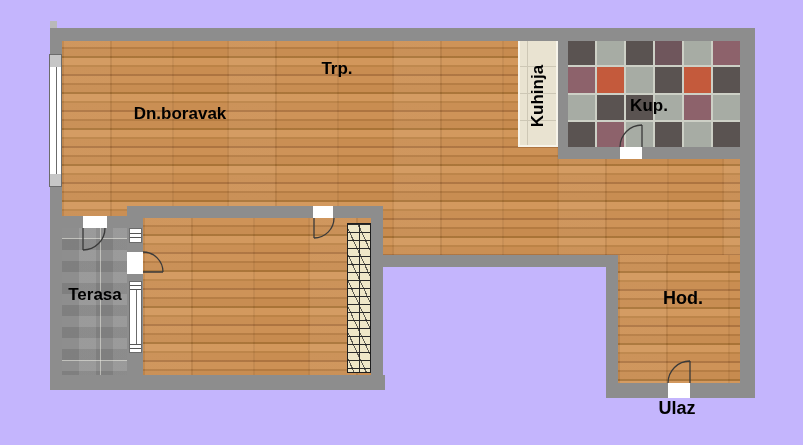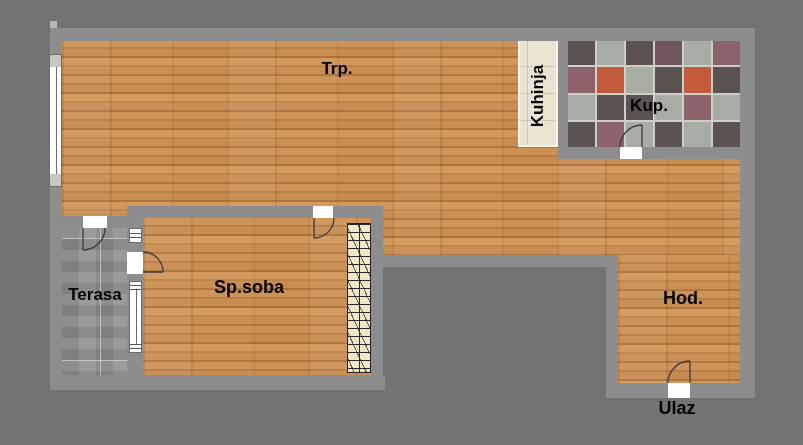--- a/index.html
+++ b/index.html
@@ -1,17 +1,17 @@
 <!DOCTYPE html>
 <html style="--wall: #8d8d8d; --wood-base: #c68a50; --terrace: #8e8e8e; --kitchen-counter: #e9e3d1; --wardrobe: #efe7c8; --outline: #3a3a3a;"><head>
 <meta charset="utf-8">
 <style>
   html,body{margin:0;padding:0;background:#fff;}
   #plan{
-    position:relative;width:803px;height:445px;background:#737373;overflow:hidden;
+    position:relative;width:803px;height:445px;background:#c4b5fd;overflow:hidden;
     font-family:"Liberation Sans","DejaVu Sans",sans-serif;
   }
   .wall{position:absolute;background:var(--wall,#8d8d8d);}
   .wood{
     position:absolute;
     background-color:var(--wood-base,#c68a50);
     background-image:
       repeating-linear-gradient(90deg, rgba(0,0,0,0.05) 0 2px, rgba(255,255,255,0.05) 2px 48px, rgba(0,0,0,0.07) 48px 50px, rgba(255,255,255,0.02) 50px 110px, rgba(0,0,0,0.05) 110px 112px, transparent 112px 165px),
       repeating-linear-gradient(180deg, #cd9155 0 7px, #b57b41 7px 9px, #c78b4f 9px 16px, #a97336 16px 18px, #d2975b 18px 25px, #bc8346 25px 27px, #c98d51 27px 34px, #ad7440 34px 36px);
   }
@@ -146,20 +146,20 @@
 
   <svg class="doors" width="803" height="445" viewBox="0 0 803 445">
     <path d="M105 228 A22 22 0 0 1 83 250 M83 228 L83 250" fill="none" stroke="#3a3a3a" stroke-width="1.3"></path>
     <path d="M334 218 A20 20 0 0 1 314 238 M314 218 L314 238" fill="none" stroke="#3a3a3a" stroke-width="1.3"></path>
     <path d="M143 252 A20 20 0 0 1 163 272 M143 272 L163 272" fill="none" stroke="#3a3a3a" stroke-width="1.3"></path>
     <path d="M620 147 A22 22 0 0 1 642 125 M642 147 L642 125" fill="none" stroke="#3a3a3a" stroke-width="1.3"></path>
     <path d="M668 383 A22 22 0 0 1 690 361 M690 383 L690 361" fill="none" stroke="#3a3a3a" stroke-width="1.3"></path>
   </svg>
 
   <div class="label z7" style="left:337px;top:69px;">Trp.</div>
+  <div class="label z7" style="left:180px;top:114px;">Dn.boravak</div>
   <div class="label rot z7" style="left:538px;top:96px;">Kuhinja</div>
   <div class="label z7" style="left:649px;top:82px;margin-top:24px;">Kup.</div>
   <div class="label z7" style="left:95px;top:295px;">Terasa</div>
-  <div class="label lg z7" style="left:249px;top:287px;">Sp.soba</div>
   <div class="label lg z7" style="left:683px;top:298px;">Hod.</div>
   <div class="label lg z7" style="left:677px;top:408px;">Ulaz</div>
 
 </div>
 
 </body></html>

